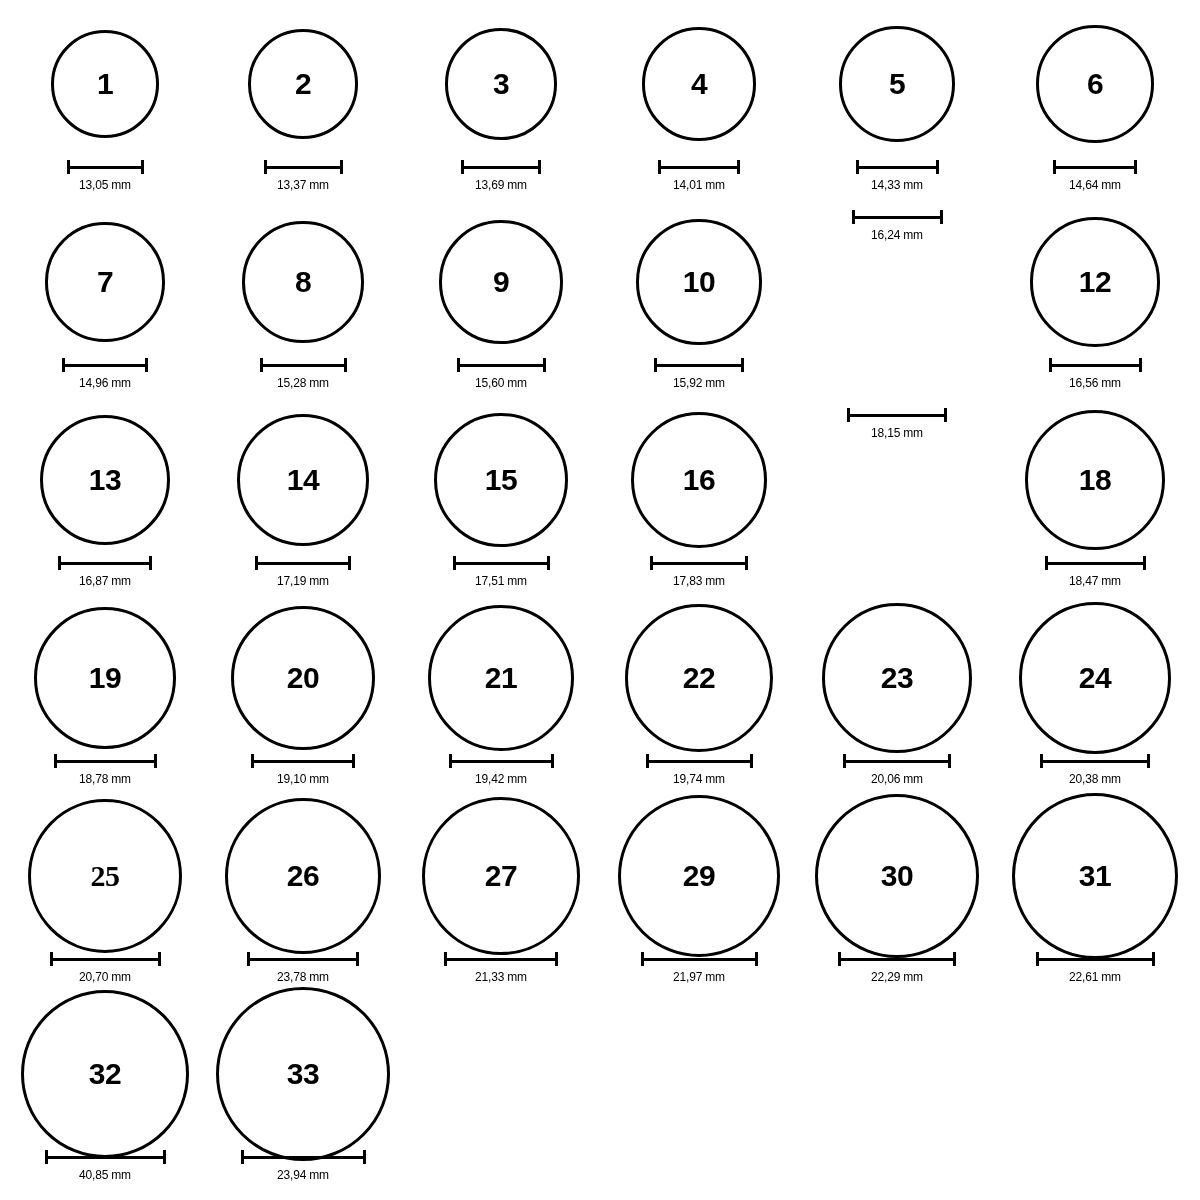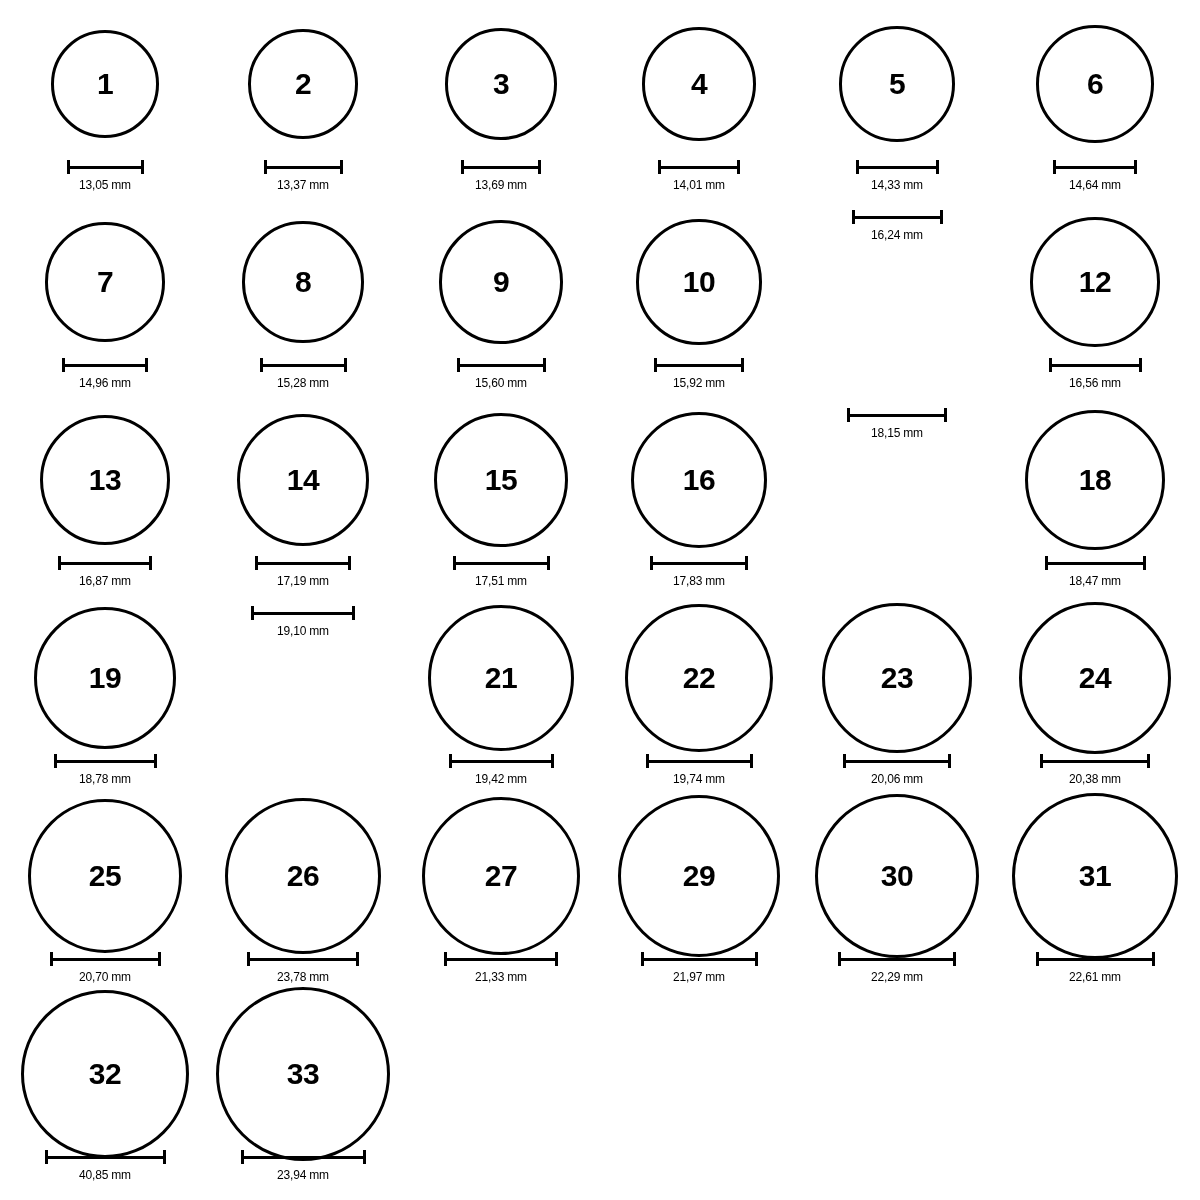--- a/index.html
+++ b/index.html
@@ -367,20 +367,25 @@
         <div class="measure">
           <div class="caliper" style="width: 103px;">
             <div class="bar"></div>
             <div class="tick left"></div>
             <div class="tick right"></div>
           </div>
           <div class="mm-label">18,78 mm</div>
         </div>
       </div>
       <div class="cell">
+        <div class="ring-wrap">
+          <div class="ring" style="width: 144.51px; height: 144.51px;">
+            <span class="ring-number">20</span>
+          </div>
+        </div>
         <div class="measure">
           <div class="caliper" style="width: 104px;">
             <div class="bar"></div>
             <div class="tick left"></div>
             <div class="tick right"></div>
           </div>
           <div class="mm-label">19,10 mm</div>
         </div>
       </div>
       <div class="cell">
@@ -438,21 +443,21 @@
           <div class="caliper" style="width: 110px;">
             <div class="bar"></div>
             <div class="tick left"></div>
             <div class="tick right"></div>
           </div>
           <div class="mm-label">20,38 mm</div>
         </div>
       </div>
       <div class="cell">
         <div class="ring-wrap">
-          <div class="ring" style="width: 154.27px; height: 154.27px;">
+          <div class="ring" style="width: 154.27px; height: 154.27px; font-family: Liberation Serif, serif;">
             <span class="ring-number">25</span>
           </div>
         </div>
         <div class="measure">
           <div class="caliper" style="width: 111px;">
             <div class="bar"></div>
             <div class="tick left"></div>
             <div class="tick right"></div>
           </div>
           <div class="mm-label">20,70 mm</div>

